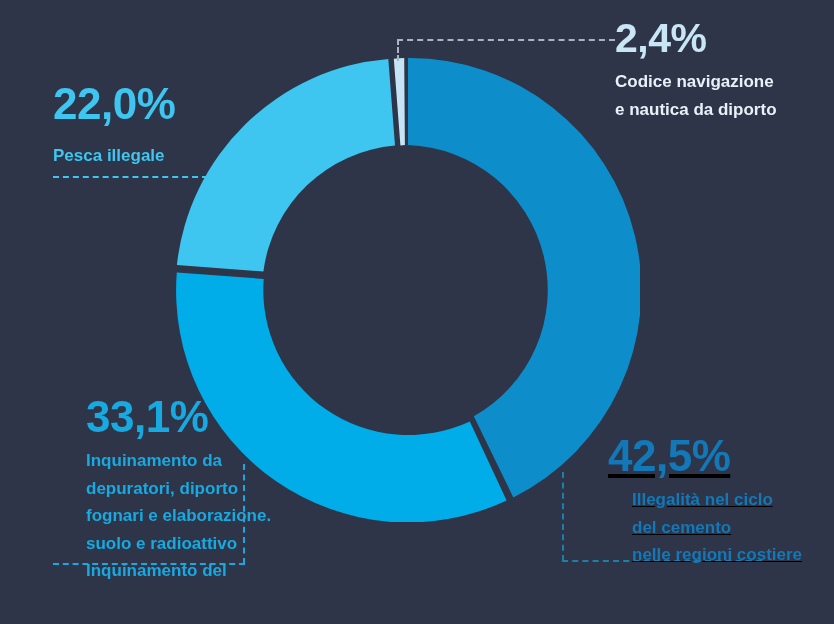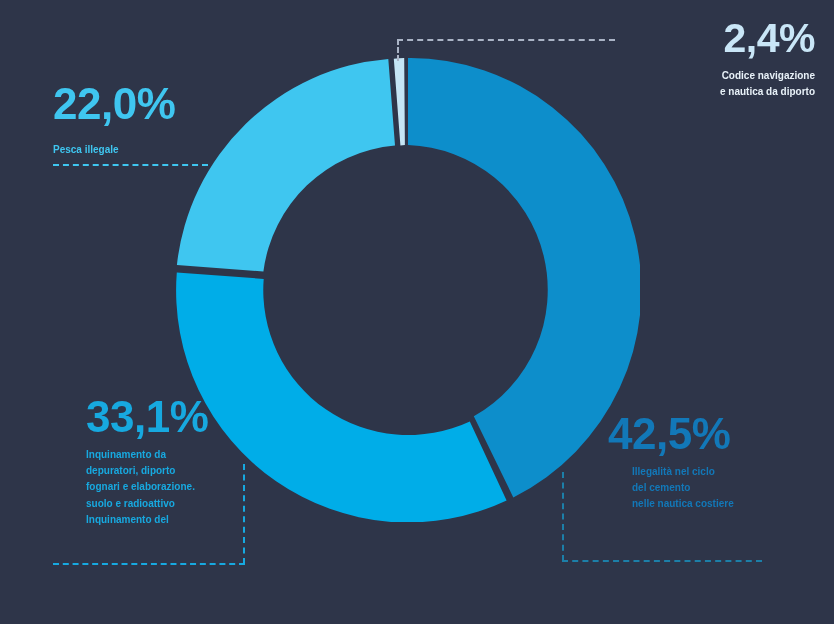--- a/index.html
+++ b/index.html
@@ -36,31 +36,30 @@
   
   .callout { position: absolute; }
   .pct {
     font-size: 44px;
     font-weight: bold;
     letter-spacing: -0.5px;
     line-height: 1;
     white-space: nowrap;
   }
   .desc {
-    font-size: 10px;
+    font-size: 17px;
     font-weight: bold;
     line-height: 1.62;
   }
   .desc div { white-space: nowrap; }
 
   
   .callout-nav {
     left: 615px;
     top: 18px;
-    text-align: right;
     width: 200px;
   }
   .callout-nav .pct { color: #c9e6f7; font-size: 41px; }
   .callout-nav .desc { color: #e8f1f8; margin-top: 9px; }
 
   
   .callout-pesca {
     left: 53px;
     top: 82px;
     width: 200px;
@@ -81,22 +80,23 @@
     padding-right: 0;
     box-sizing: border-box;
     margin-left: 33px;
   }
   .callout-inq .pct { color: #17a9e0; }
   .callout-inq .desc { color: #17a9e0; margin-top: 8px; }
 
   
   .callout-cem {
     left: 608px;
-    top: 412px;
+    top: 434px;
     width: 200px;
+    text-decoration: underline;
   }
   .callout-cem .pct { color: #1278b8; }
   .callout-cem .desc { color: #1278b8; margin-top: 8px; margin-left: 24px; }
 
   
   .dash-h { position: absolute; height: 0; }
   .dash-v { position: absolute; width: 0; }
 
   .conn-nav-h {
     left: 397px; top: 39px; width: 218px;
@@ -205,18 +205,18 @@
       <div>suolo e radioattivo</div>
       <div>Inquinamento del</div>
     </div>
   </div>
 
   <div class="callout callout-cem">
     <div class="pct">42,5%</div>
     <div class="desc">
       <div>Illegalità nel ciclo</div>
       <div>del cemento</div>
-      <div>nelle nautica costiere</div>
+      <div>nelle regioni costiere</div>
     </div>
   </div>
 
 
 </div>
 
 </body></html>

